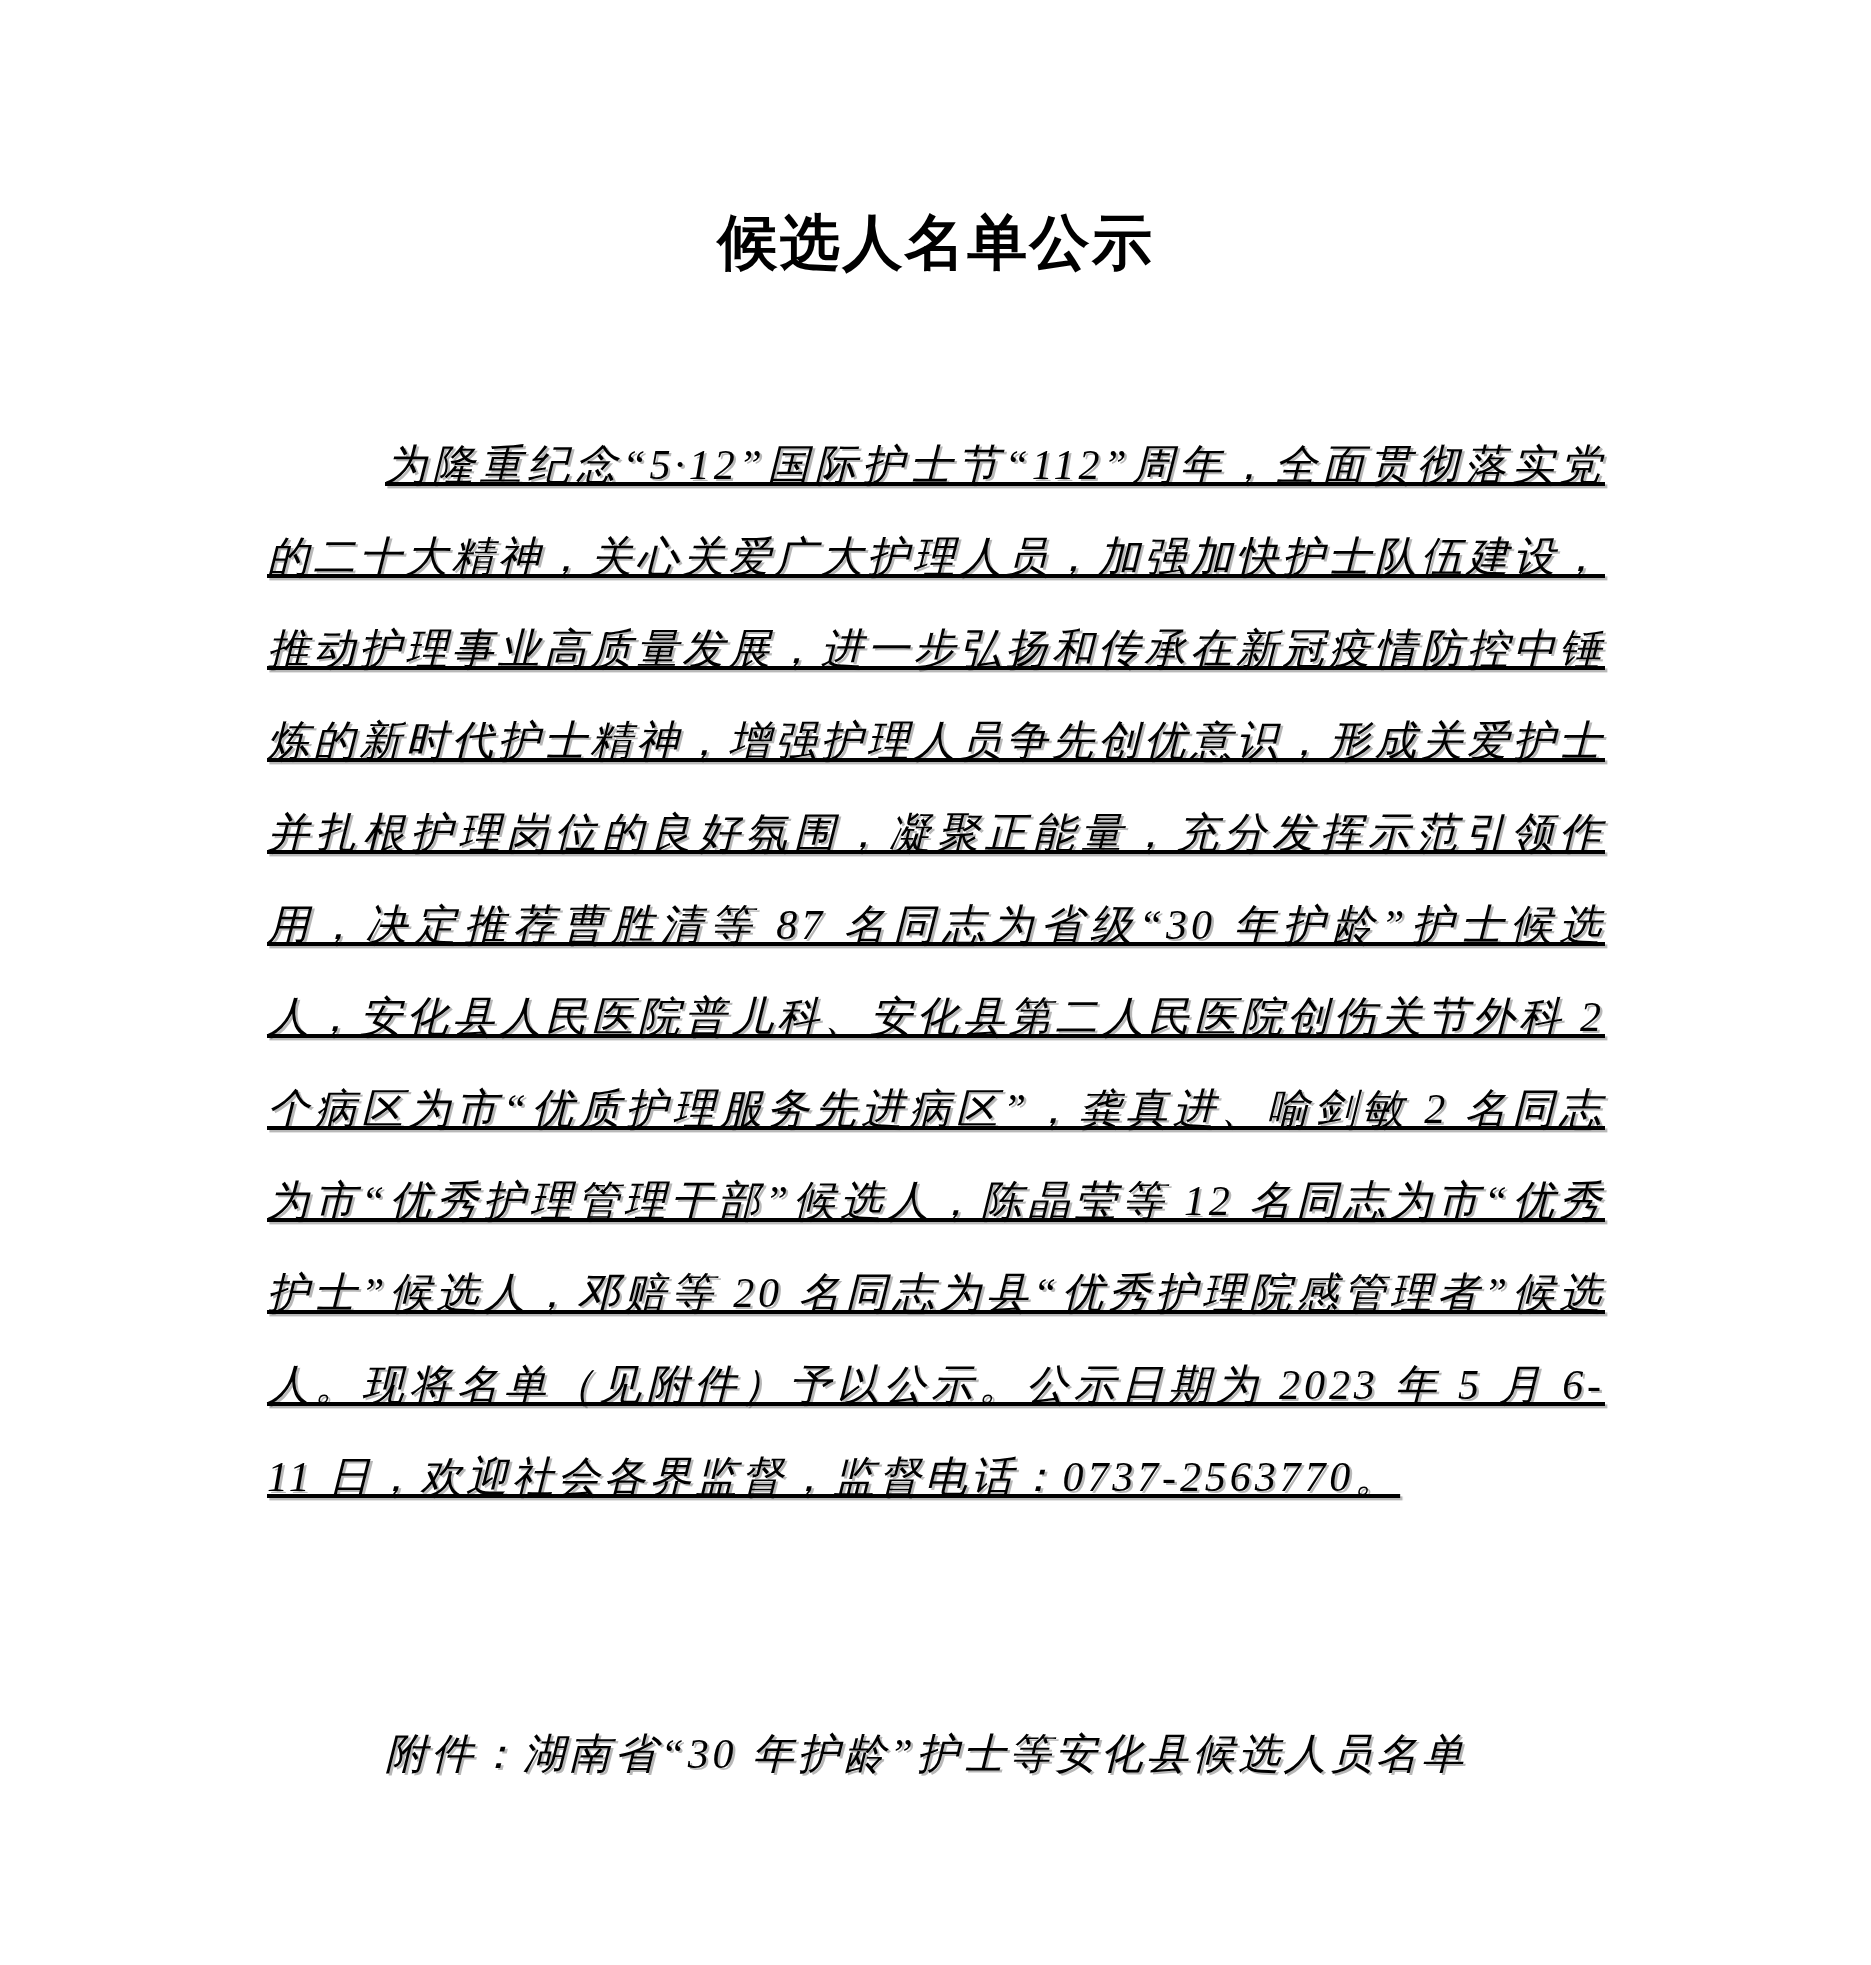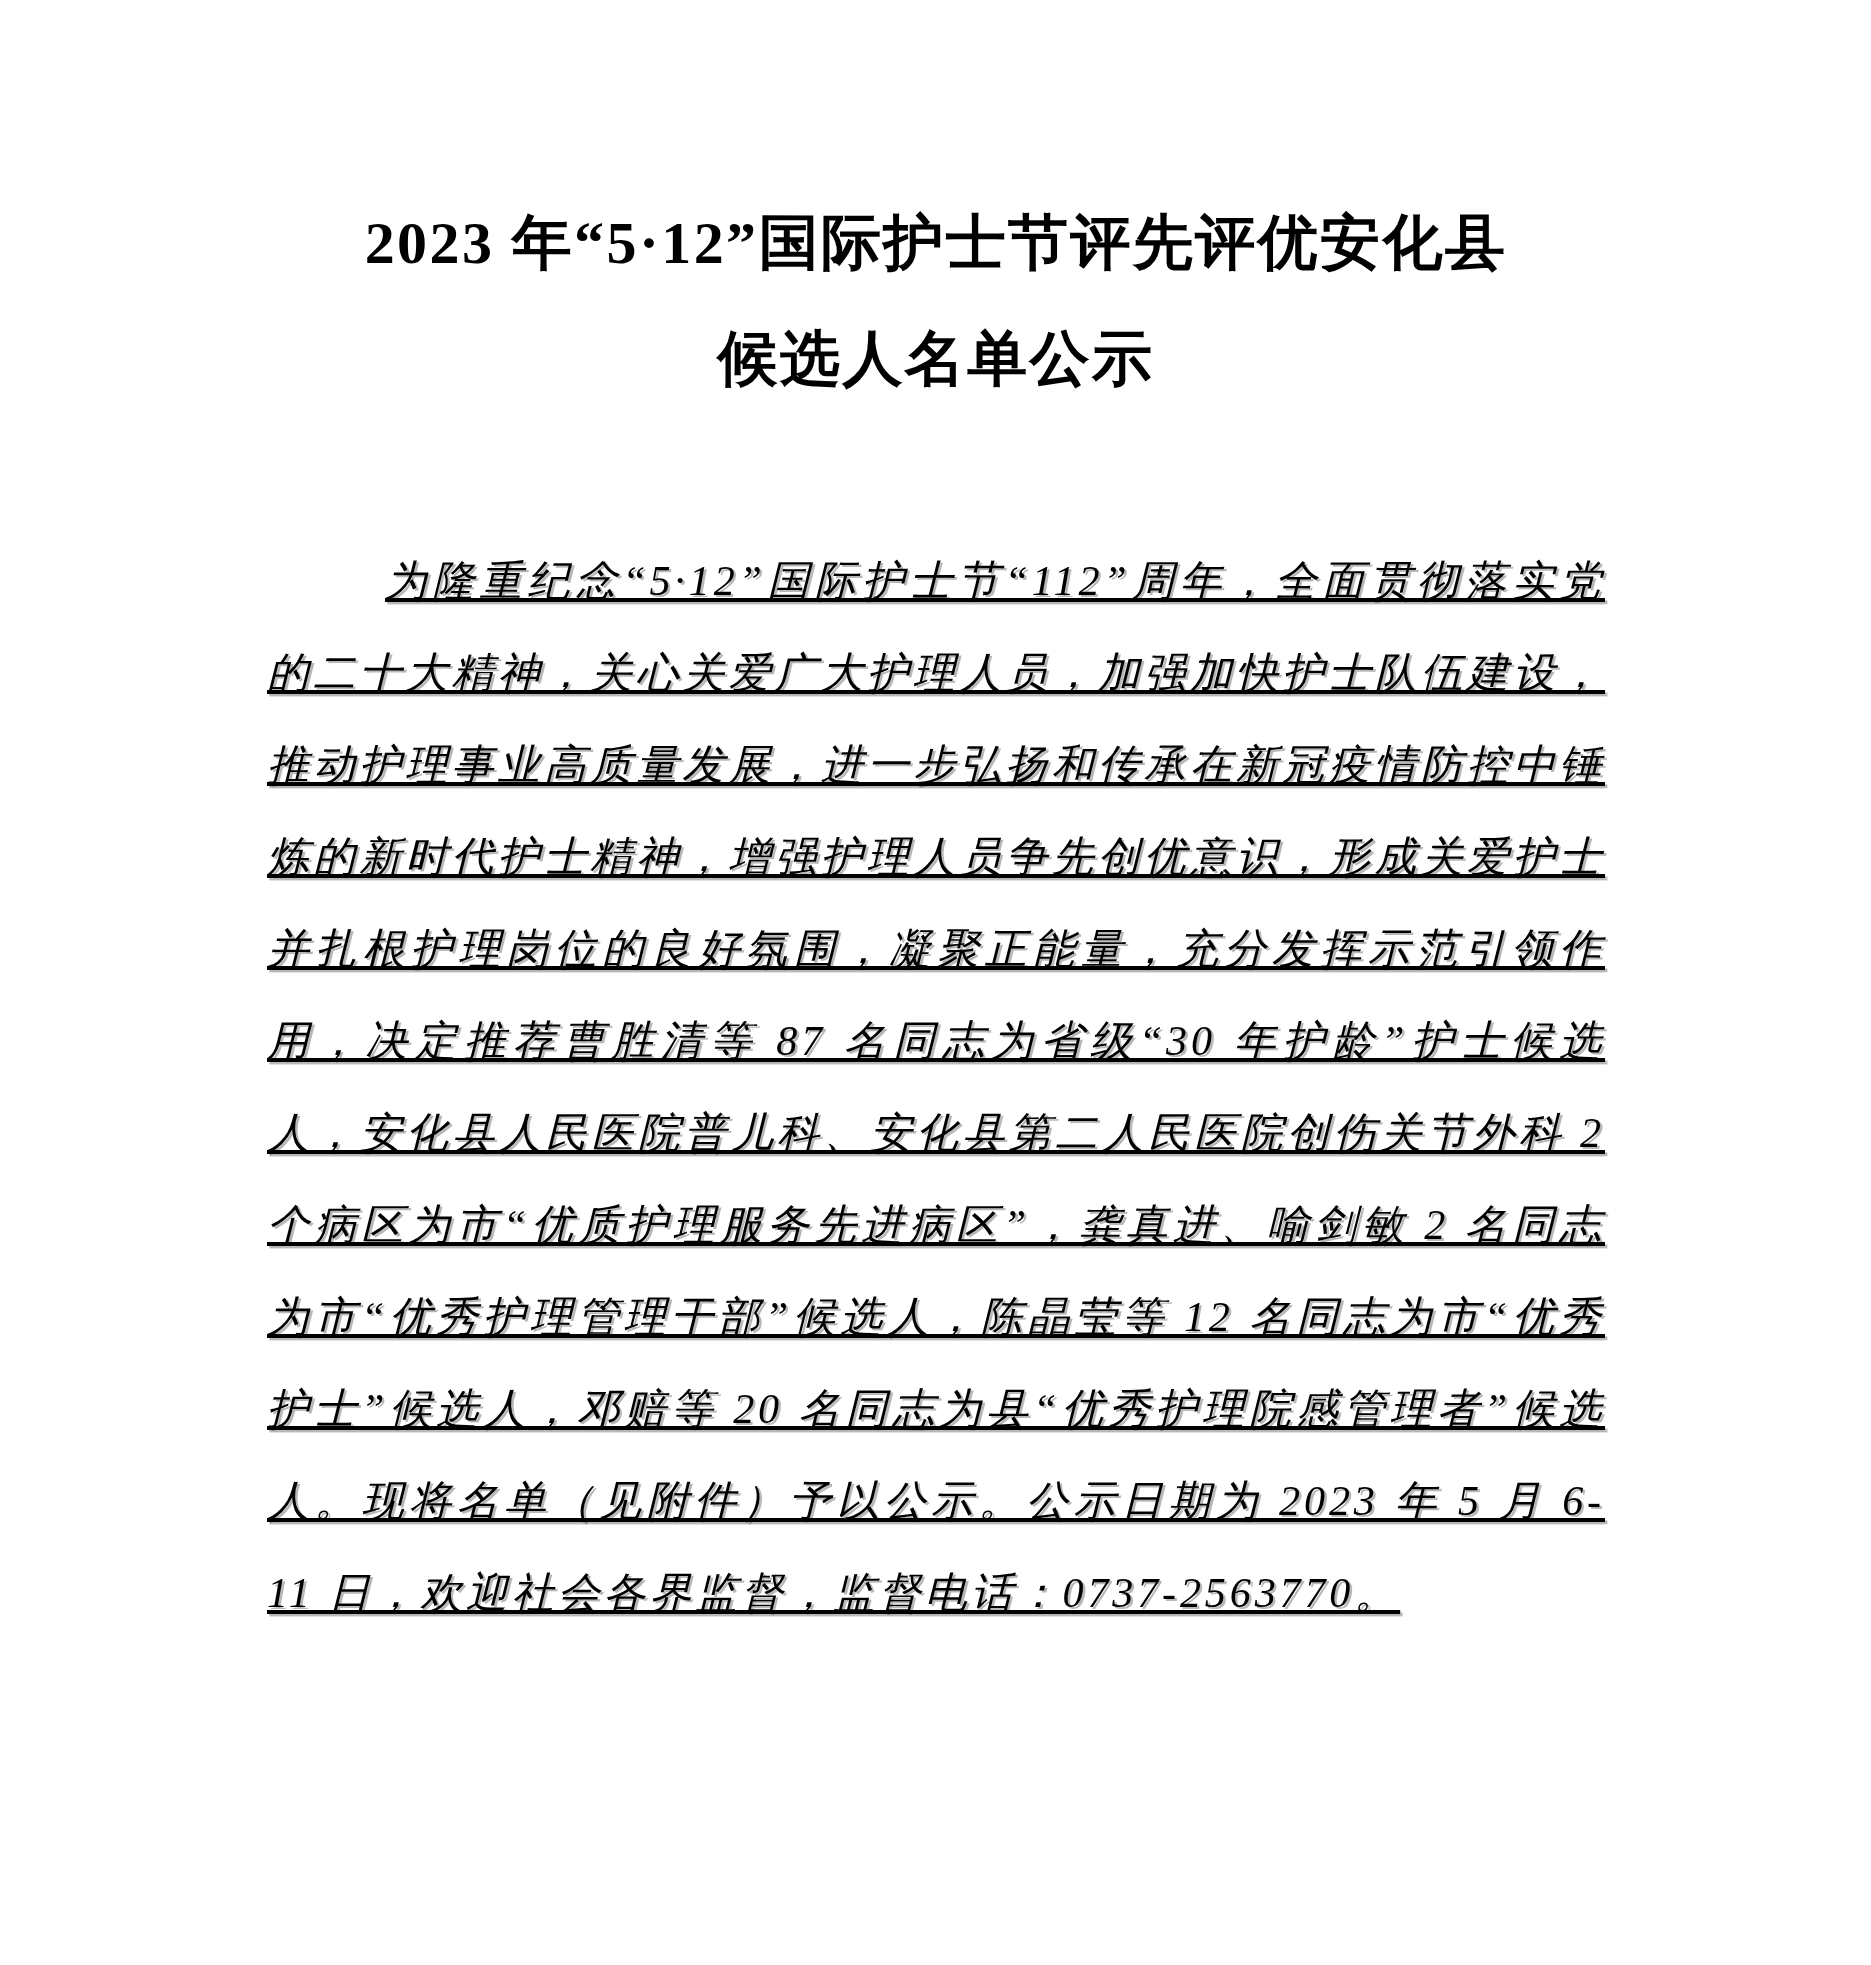--- a/index.html
+++ b/index.html
@@ -48,21 +48,21 @@
     text-shadow: 2.4px 2.4px 0.4px rgba(0, 0, 0, 0.28);
     white-space: nowrap;
   }
 </style>
 </head>
 <body>
 
 <div class="page">
 
   <h1 class="title">
-    <div>2023 年“5·12”国际护士节评先评优安化县</div>
     <div>候选人名单公示</div>
   </h1>
 
   <p class="body-text">为隆重纪念“5·12”国际护士节“112”周年，全面贯彻落实党的二十大精神，关心关爱广大护理人员，加强加快护士队伍建设，推动护理事业高质量发展，进一步弘扬和传承在新冠疫情防控中锤炼的新时代护士精神，增强护理人员争先创优意识，形成关爱护士并扎根护理岗位的良好氛围，凝聚正能量，充分发挥示范引领作用，决定推荐曹胜清等 87 名同志为省级“30 年护龄”护士候选人，安化县人民医院普儿科、安化县第二人民医院创伤关节外科 2 个病区为市“优质护理服务先进病区”，龚真进、喻剑敏 2 名同志为市“优秀护理管理干部”候选人，陈晶莹等 12 名同志为市“优秀护士”候选人，邓赔等 20 名同志为县“优秀护理院感管理者”候选人。现将名单（见附件）予以公示。公示日期为 2023 年 5 月 6-11 日，欢迎社会各界监督，监督电话：0737-2563770。</p>
 
+  <p class="attachment">附件：湖南省“30 年护龄”护士等安化县候选人员名单</p>
 
 </div>
 
 
 </body></html>

